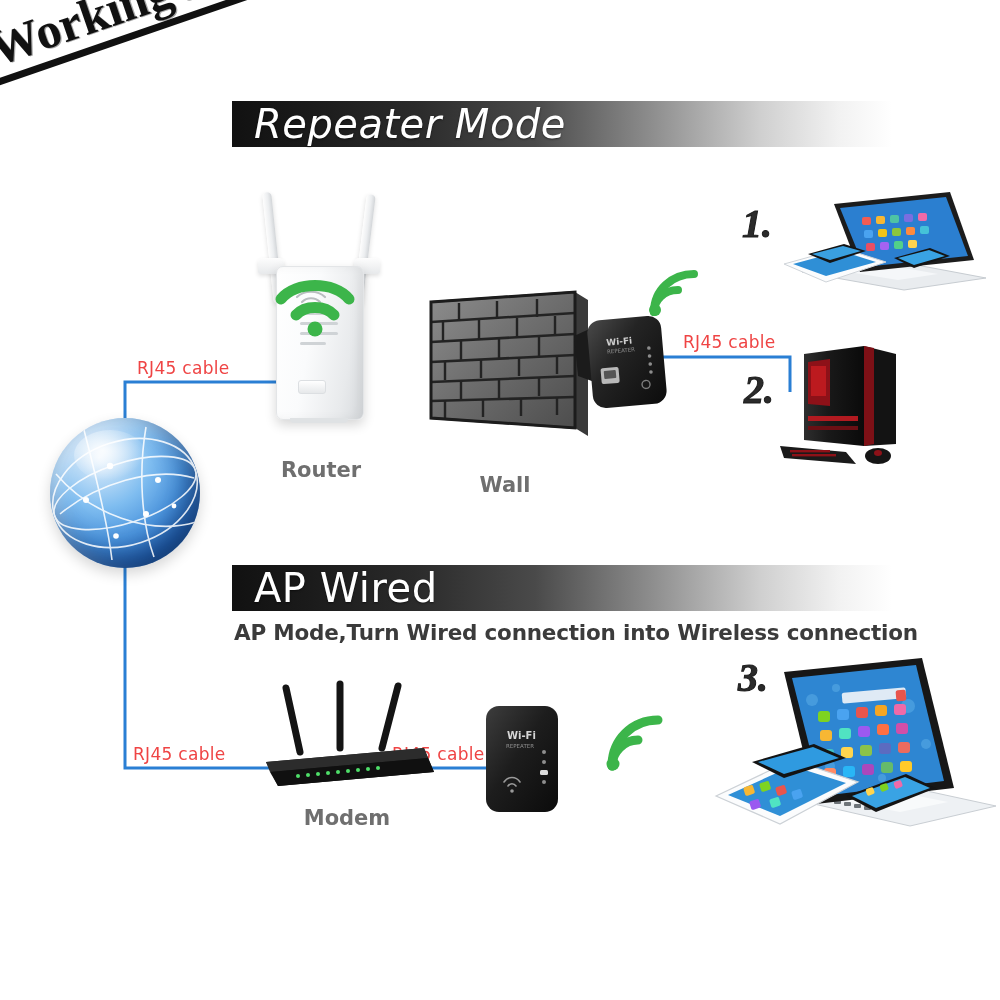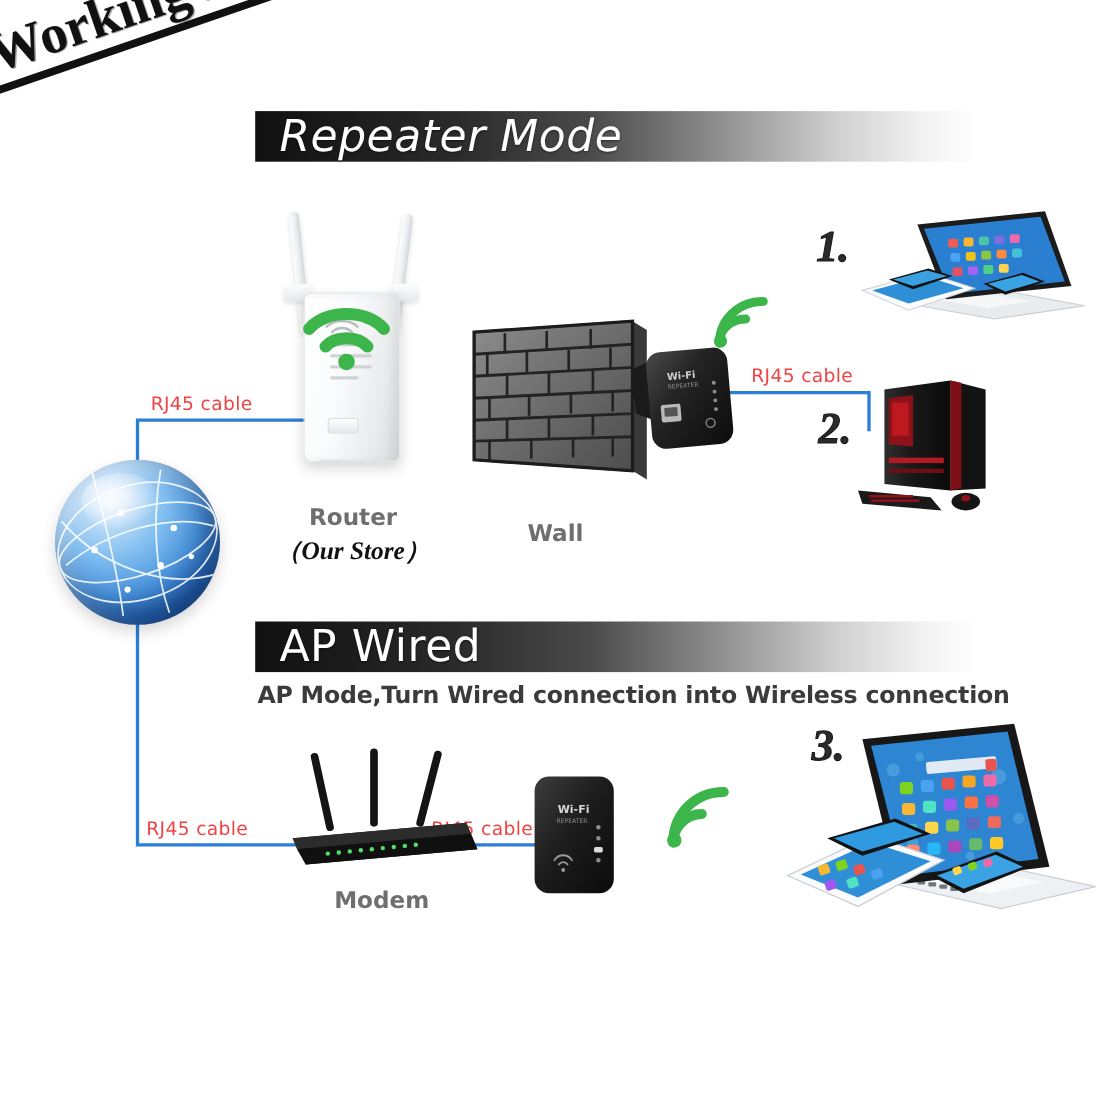--- a/index.html
+++ b/index.html
@@ -205,21 +205,20 @@
 
   <svg style="position:absolute;left:272px;top:266px;" width="86" height="72" viewBox="0 0 86 72">
     <g fill="none" stroke="#3cb54a" stroke-width="11" stroke-linecap="round">
       <path d="M9 33 C24 15 62 15 77 33"></path>
       <path d="M24 49 C33 39 53 39 62 49"></path>
     </g>
     <circle cx="43" cy="63" r="7.5" fill="#3cb54a"></circle>
   </svg>
 
   <div class="dev-label" style="left:238px;top:458px;width:166px;">Router</div>
-  <div class="store-label" style="left:228px;top:485px;width:186px;">（Our Store）</div>
 
   <div class="wall" style="left:425px;top:278px;width:180px;height:170px;">
     <svg width="180" height="170" viewBox="0 0 180 170">
       <defs>
         <linearGradient id="brickg" x1="0" y1="0" x2="1" y2="1">
           <stop offset="0%" stop-color="#8d8d8d"></stop>
             <stop offset="45%" stop-color="#6f6f6f"></stop>
           <stop offset="100%" stop-color="#4d4d4d"></stop>
         </linearGradient>
       </defs>

